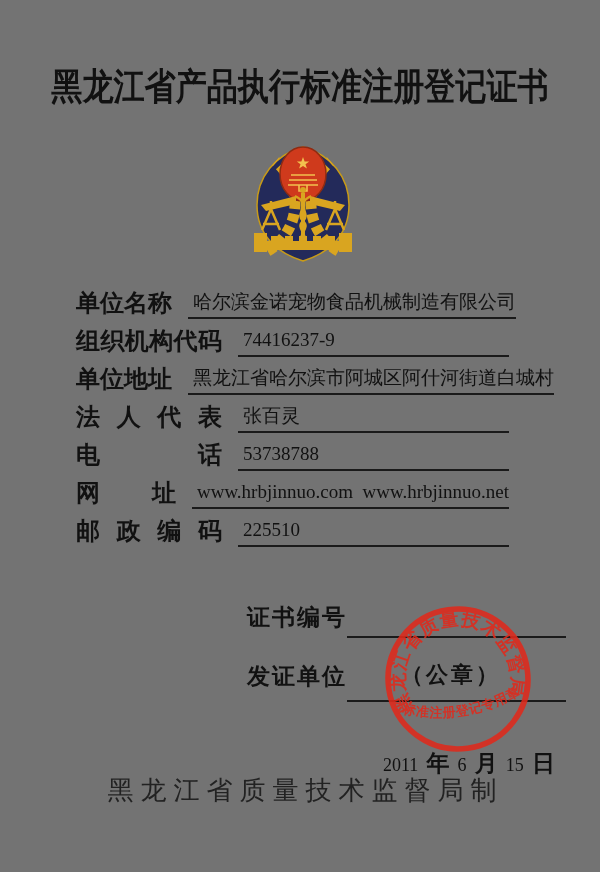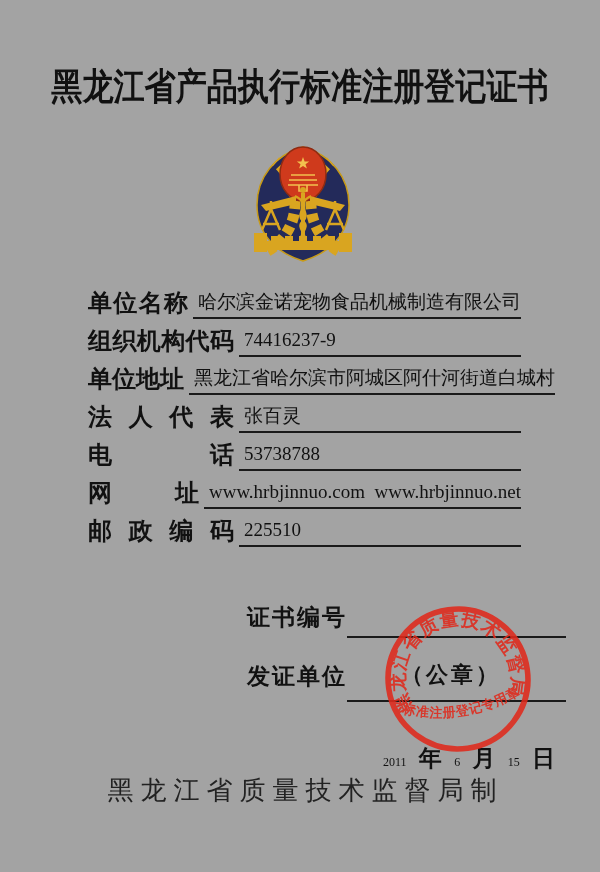--- a/index.html
+++ b/index.html
@@ -7,55 +7,55 @@
     --emblem-gold:#d9a520;
     --emblem-gold-dark:#a87908;
     --emblem-navy:#232a5a;
     --emblem-red:#cf3a1c;
     --line:#1a1a1a;
     --ink:#111;
   }
   *{box-sizing:border-box;}
   body{margin:0;background:#ffffff;}
   .page{
-    position:relative;width:600px;height:872px;background:#a3a3a3;
+    position:relative;width:600px;height:872px;background:#737373;
     font-family:"Liberation Serif","DejaVu Serif",serif;color:var(--ink);
     overflow:hidden;
   }
   .title{
     position:absolute;top:62px;left:0;right:0;text-align:center;
     font-weight:bold;font-size:37px;white-space:nowrap;
   }
   .title .squeeze{display:inline-block;transform:scaleX(0.84);transform-origin:center;}
   .emblem{position:absolute;left:233px;top:135px;width:140px;height:136px;}
-  .fields{position:absolute;left:88px;top:281px;width:433px;}
+  .fields{position:absolute;left:76px;top:281px;width:433px;}
   .frow{display:flex;align-items:flex-end;height:38px;}
   .flabel{
     width:146px;font-weight:bold;font-size:24px;line-height:1.1;
     text-align:justify;text-align-last:justify;padding-bottom:3px;white-space:nowrap;
   }
   .fvalue{
-    flex:1;margin-left:5px;border-bottom:2px solid var(--line);
+    flex:1;margin-left:16px;border-bottom:2px solid var(--line);
     font-size:19px;line-height:1.3;padding:0 0 2px 5px;white-space:pre;overflow:visible;
   }
   .cert-label{position:absolute;font-weight:bold;font-size:23px;letter-spacing:2px;white-space:nowrap;}
   .cert-no-label{left:247px;top:602px;}
   .issuer-label{left:247px;top:661px;}
   .issuer-value{
     position:absolute;left:392px;top:660px;font-weight:bold;font-size:22px;
     letter-spacing:3px;white-space:nowrap;margin-left:9px;
   }
   .uline{position:absolute;height:2px;background:var(--line);}
   .uline-cert{left:347px;top:636px;width:219px;}
   .uline-issuer{left:347px;top:700px;width:219px;}
   .date-row{
     position:absolute;left:383px;top:718px;width:172px;
     display:flex;justify-content:space-between;align-items:baseline;white-space:nowrap;
   }
-  .date-num{font-size:12px;margin-top:37px;}
+  .date-num{font-size:18px;margin-top:37px;}
   .date-unit{font-size:23px;font-weight:bold;}
   .publisher{
     position:absolute;left:0;right:0;top:773px;text-align:center;
     font-size:26px;letter-spacing:7px;padding-left:11px;color:#222;white-space:nowrap;
   }
   .seal{position:absolute;left:382px;top:603px;width:152px;height:152px;opacity:.88;}
   .seal text{fill:var(--seal-red);font-weight:bold;font-family:"Liberation Serif","DejaVu Serif",serif;}
   .seal .ring{stroke:var(--seal-red);fill:none;}
   .em-navy{fill:var(--emblem-navy);}
   .em-gold{fill:var(--emblem-gold);}

